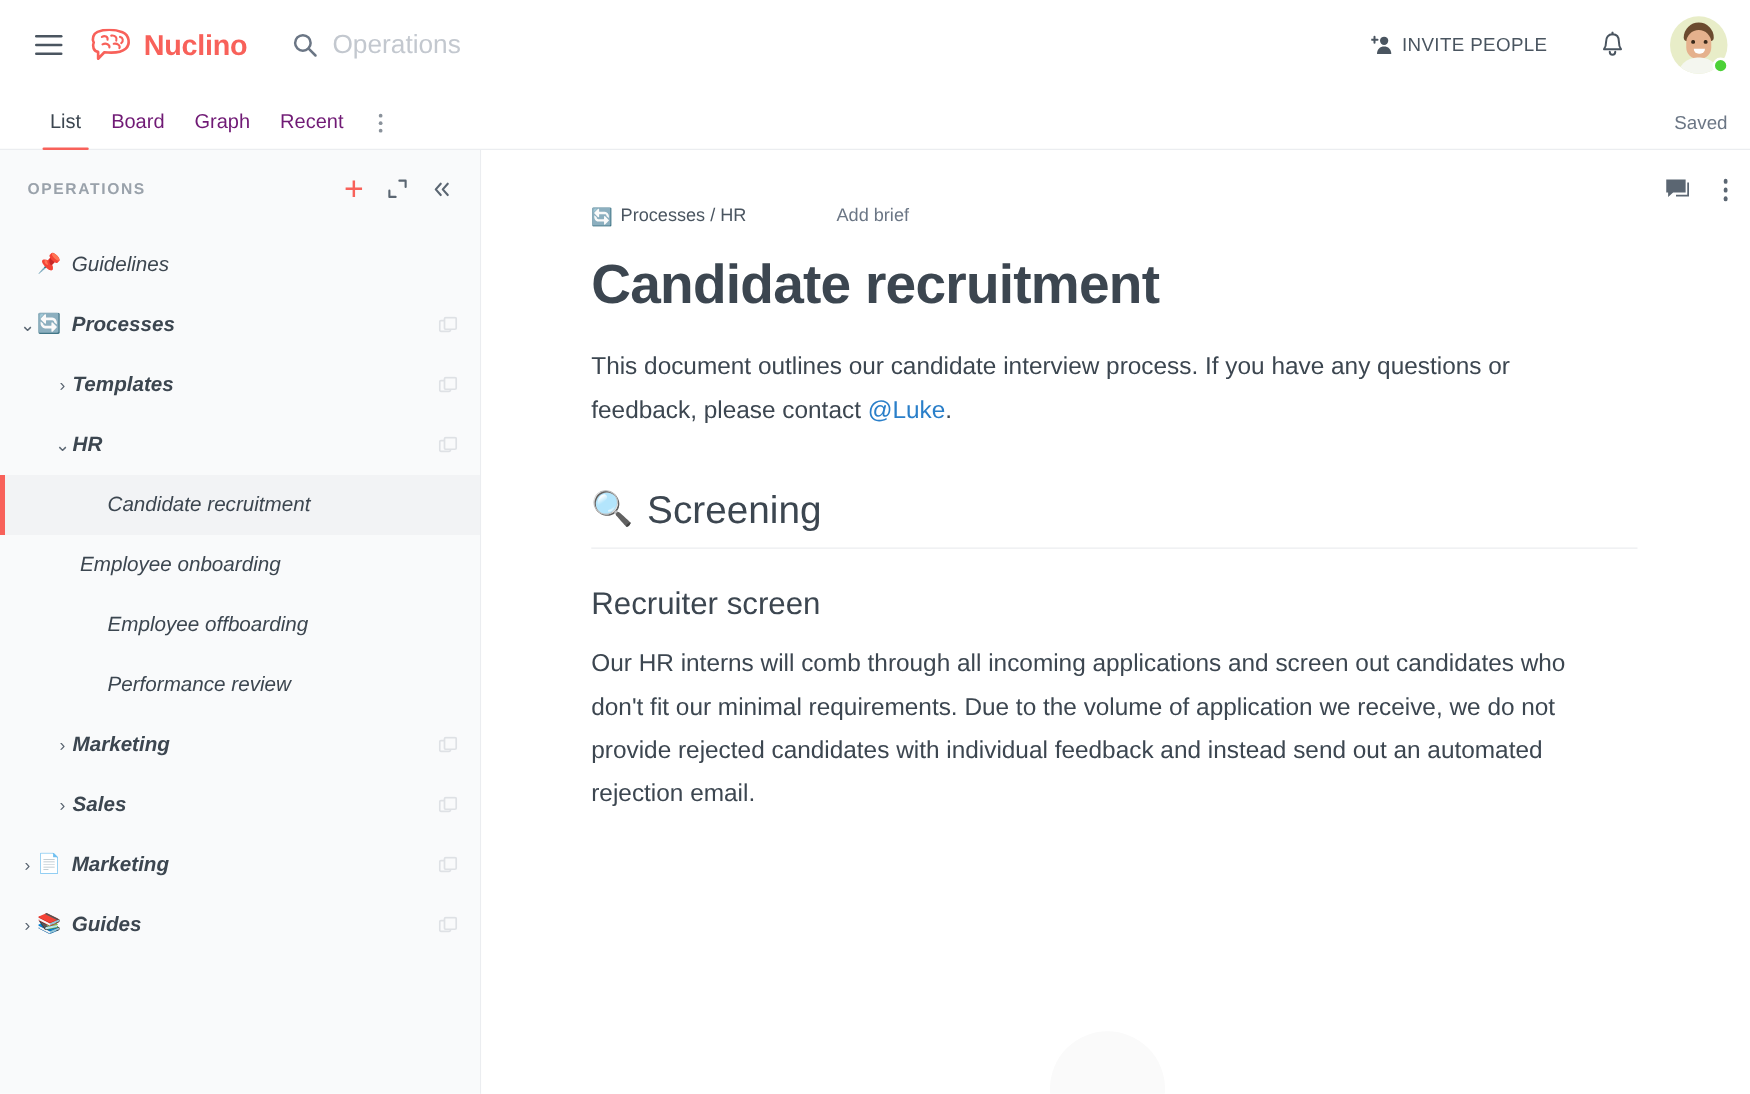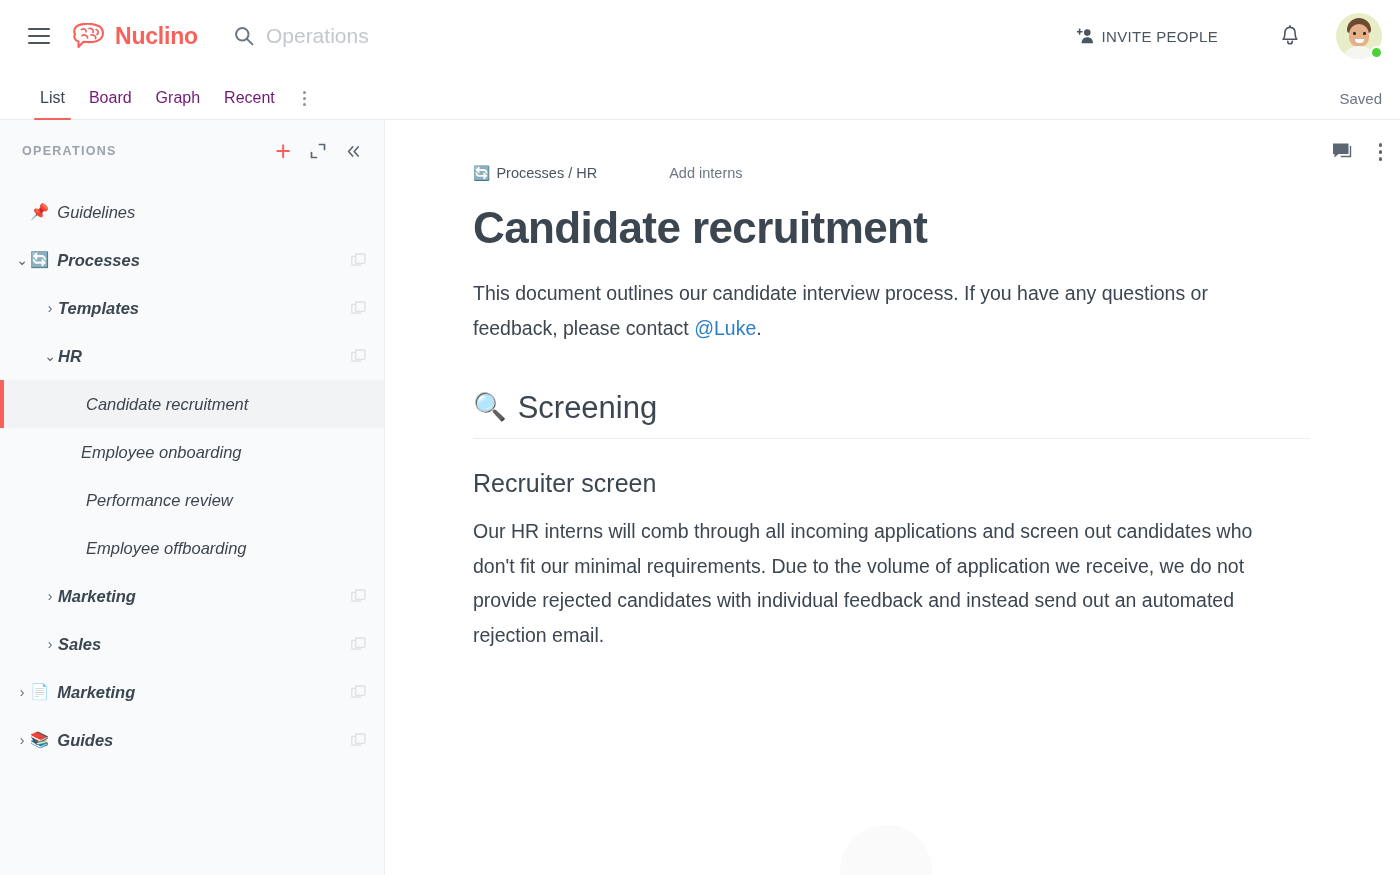--- a/index.html
+++ b/index.html
@@ -36,21 +36,21 @@
   .searchwrap svg { display:block; }
   .searchph { font-size: 21px; color: #c3c8cf; font-weight: 400; }
 
   .topright {
     position: absolute; right: 0; top: 0; height: 72px;
     display: flex; align-items: center; gap: 0;
   }
   .invite {
     display: flex; gap: 7px;
     font-size: 15px; color: #4a5560; letter-spacing: .3px;
-    cursor: pointer; margin-right: 62px;
+    cursor: pointer; margin-right: 42px;
   }
   .bell { margin-right: 36px; cursor: pointer; display:block; }
   .avatar-wrap {
     position: relative; width: 46px; height: 46px; margin-right: 18px; cursor: pointer;
   }
   .avatar {
     width: 46px; height: 46px; border-radius: 50%;
     background: #e8edc8; overflow: hidden; position: relative;
   }
   .av-hair { position:absolute; left:11px; top:5px; width:24px; height:15px;
@@ -304,31 +304,31 @@
           <svg class="dup" width="15" height="15" viewBox="0 0 15 15">
             <rect x="0.8" y="3.4" width="8.6" height="8.6" rx="1" fill="none" stroke="#c9ced4" stroke-width="1.4"></rect>
             <rect x="4.6" y="1" width="9.4" height="9.4" rx="1" fill="#f9fafb" stroke="#c9ced4" stroke-width="1.4"></rect>
           </svg>
         </span>
       </div>
       <div class="node active" style="padding-left: 70px;">
         <div class="caret blank">&nbsp;</div>
         <span class="nlabel">Candidate recruitment</span>
       </div>
-      <div class="node" style="padding-left: 65px;">
+      <div class="node" style="padding-left: 48px;">
         <div class="caret blank">&nbsp;</div>
         <span class="nlabel">Employee onboarding</span>
+      </div>
+      <div class="node" style="padding-left: 70px;">
+        <div class="caret blank">&nbsp;</div>
+        <span class="nlabel">Employee offboarding</span>
       </div>
       <div class="node" style="padding-left: 70px;">
         <div class="caret blank">&nbsp;</div>
         <span class="nlabel">Performance review</span>
-      </div>
-      <div class="node" style="padding-left: 70px;">
-        <div class="caret blank">&nbsp;</div>
-        <span class="nlabel">Employee offboarding</span>
       </div>
       <div class="node" style="padding-left: 42px;">
         <div class="caret" style="font-size: 14px;">›</div>
         <span class="nlabel bold">Marketing</span>
         <span style="margin-left: auto;">
           <svg class="dup" width="15" height="15" viewBox="0 0 15 15">
             <rect x="0.8" y="3.4" width="8.6" height="8.6" rx="1" fill="none" stroke="#c9ced4" stroke-width="1.4"></rect>
             <rect x="4.6" y="1" width="9.4" height="9.4" rx="1" fill="#f9fafb" stroke="#c9ced4" stroke-width="1.4"></rect>
           </svg>
         </span>
@@ -381,21 +381,21 @@
         <i></i>
     </div>
   </div>
 
   <div class="doc-inner">
     <div class="crumbrow">
       <div class="crumb">
         <span class="emoji">🔄</span>
         <span>Processes / HR</span>
       </div>
-      <div class="addmember">Add interns</div>
+      <div class="addmember">Add brief</div>
     </div>
 
     <h1 class="doctitle">Candidate recruitment</h1>
 
     <p class="para"><span>This document outlines our candidate interview process. If you have any questions or feedback, please contact </span><span class="mention">@Luke</span><span>.</span></p>
 
     <h2 class="sect">
       <span class="emoji">🔍</span>
       <span>Screening</span>
     </h2>

